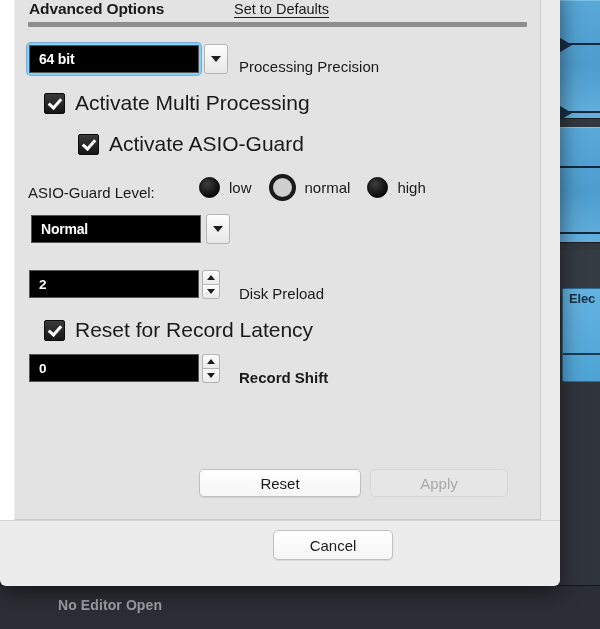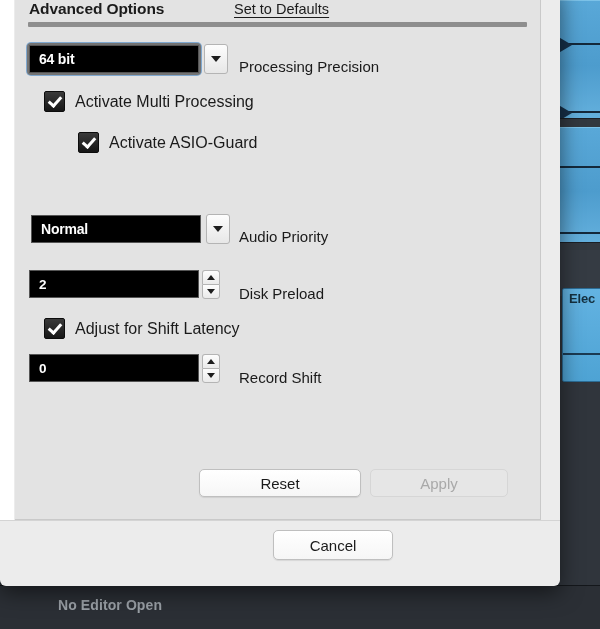--- a/index.html
+++ b/index.html
@@ -202,21 +202,21 @@
     left: 12px;
     top: 0;
     display: flex;
     align-items: stretch;
   }
   .combo-focus {
     padding: 2px;
     border-radius: 4px;
   }
   .combo-focus.focused {
-    background: #737373;
+    background: #7dd3fc;
     box-shadow: 0 0 0 1px #7fa8d0;
   }
   .combo-field {
     width: 168px;
     height: 26px;
     background: #000000;
     border: 1px solid #555;
     display: flex;
     align-items: center;
   }
@@ -307,21 +307,21 @@
     content: "";
     position: absolute;
     left: 6px; top: 2px;
     width: 5px; height: 10px;
     border: solid #ffffff;
     border-width: 0 3px 3px 0;
     transform: rotate(42deg);
   }
   .check-label {
     margin-left: 10px;
-    font-size: 16px;
+    font-size: 21px;
     color: #1a1a1a;
     white-space: nowrap;
   }
 
   
   .radio-group { position: absolute; display: flex; align-items: center; }
   .radio {
     width: 19px; height: 19px;
     border-radius: 50%;
     flex: none;
@@ -448,33 +448,43 @@
     <div class="check-row" style="top:105px;">
       <div class="checkbox checked"></div>
       <div class="check-label">Activate Multi Processing</div>
     </div>
 
     <div class="check-row" style="top:146px;margin-left:34px;">
       <div class="checkbox checked"></div>
       <div class="check-label">Activate ASIO-Guard</div>
     </div>
 
+    <div class="row" style="top:183px;">
+      <div class="field-label" style="left:13px;">ASIO-Guard Level:</div>
+      <div class="radio-group" style="left:184px;top:5px;">
+        <span class="radio off"></span>
+        <span class="radio-label">low</span>
+        <span class="radio on"></span>
+        <span class="radio-label">normal</span>
+        <span class="radio off"></span>
+        <span class="radio-label">high</span>
+      </div>
+    </div>
 
     <div class="row" style="top:227px;">
       <div class="combo-wrap" style="left:14px;">
         <div class="combo-focus">
           <div class="combo-field">
             <span class="combo-value">Normal</span>
           </div>
         </div>
         <div class="combo-arrow-btn">
           <span class="tri-down"></span>
         </div>
       </div>
-      <div class="field-label" style="left:224px;">Audio Priority</div>
     </div>
 
     <div class="row" style="top:284px;">
       <div class="spin-wrap">
         <div class="spin-field">
           <span class="spin-value">2</span>
         </div>
         <div class="spin-btns">
           <div class="spin-btn up">
               <span class="tri-up"></span>
@@ -482,38 +492,38 @@
           <div class="spin-btn down">
               <span class="tri-down" style="border-top-width:5px;border-left-width:4px;border-right-width:4px;"></span>
             </div>
         </div>
       </div>
       <div class="field-label" style="left:224px;">Disk Preload</div>
     </div>
 
     <div class="check-row" style="top:332px;">
       <div class="checkbox checked"></div>
-      <div class="check-label">Adjust for Shift Latency</div>
+      <div class="check-label">Reset for Record Latency</div>
     </div>
 
     <div class="row" style="top:368px;">
       <div class="spin-wrap">
         <div class="spin-field">
           <span class="spin-value">0</span>
         </div>
         <div class="spin-btns">
           <div class="spin-btn up">
               <span class="tri-up"></span>
             </div>
           <div class="spin-btn down">
               <span class="tri-down" style="border-top-width:5px;border-left-width:4px;border-right-width:4px;"></span>
             </div>
         </div>
       </div>
-      <div class="field-label" style="left:224px;">Record Shift</div>
+      <div class="field-label" style="left:224px;font-weight:bold;">Record Shift</div>
     </div>
 
   </div>
 
   <div id="dialog-footer-sep"></div>
 
   <div class="btn" id="reset-button">Reset</div>
   <div class="btn disabled" id="apply-button">Apply</div>
 
   <div class="btn" id="cancel-button">Cancel</div>

